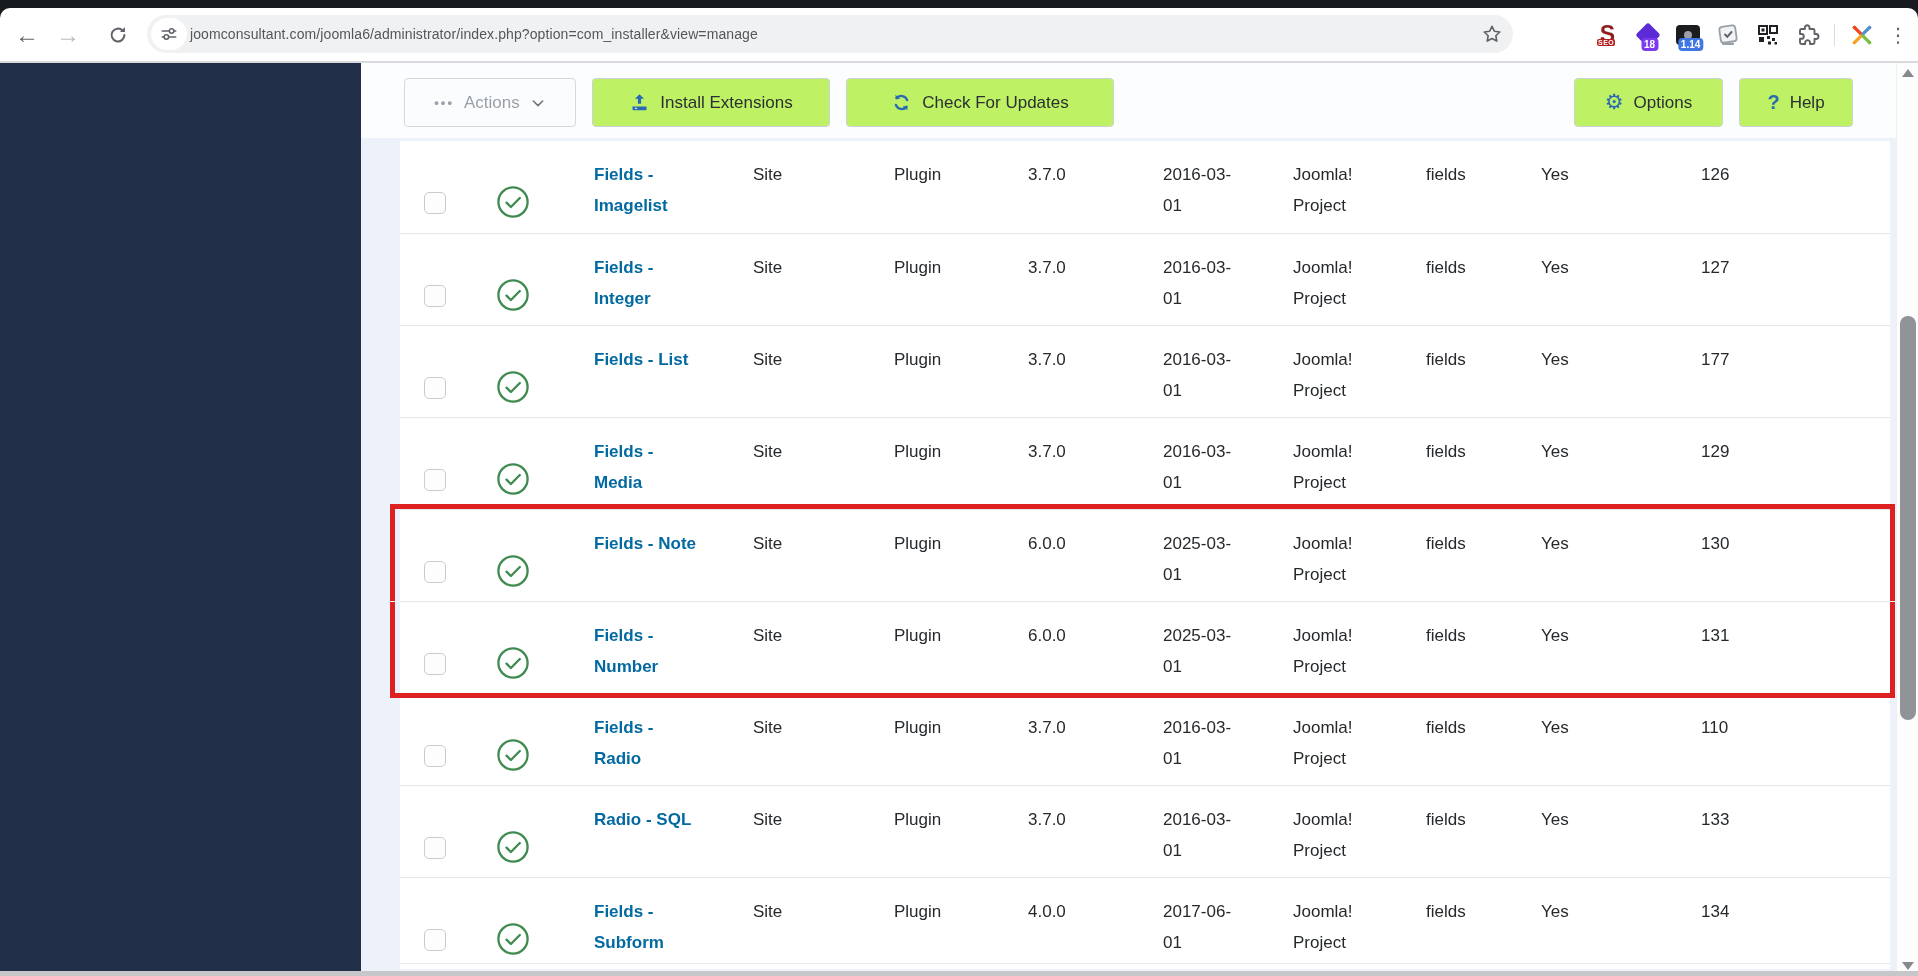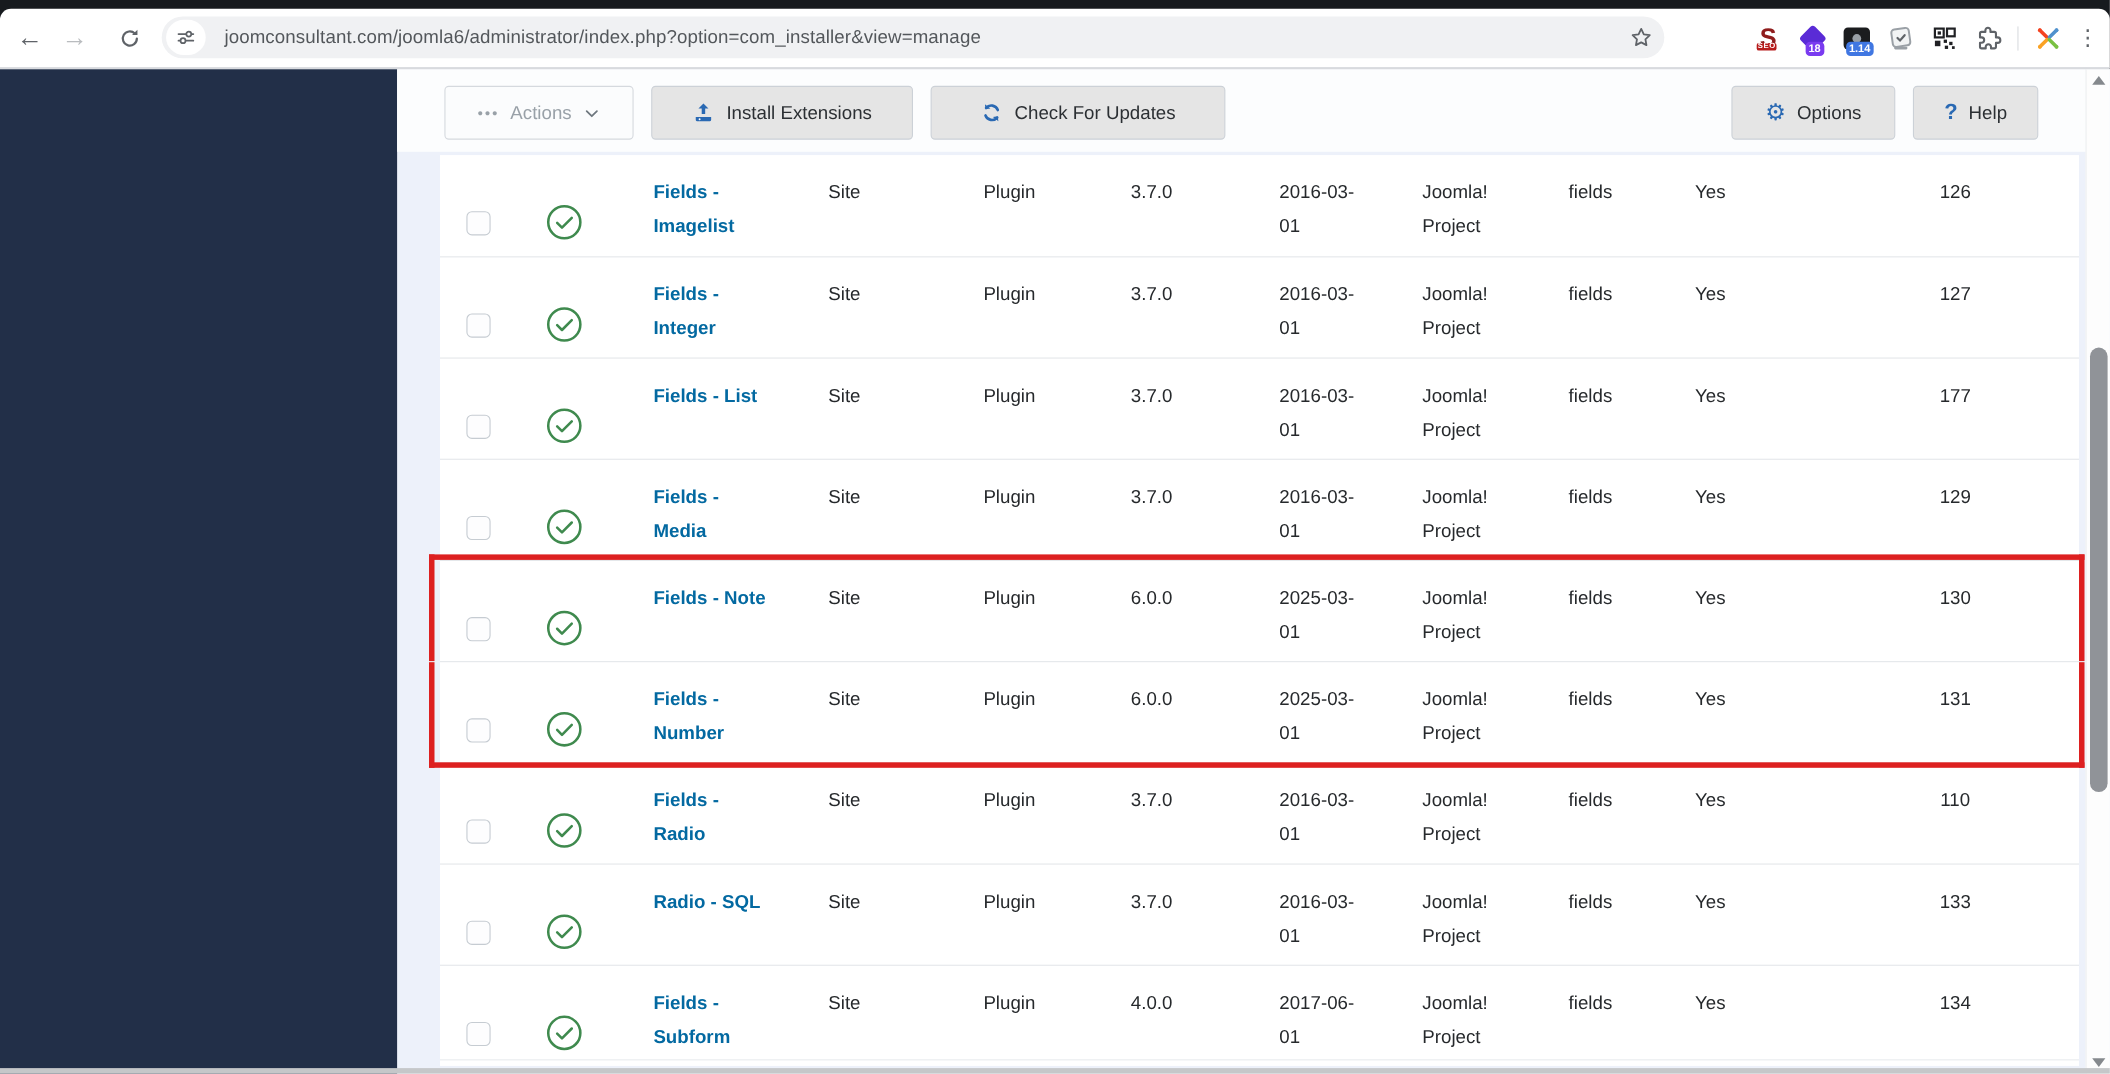--- a/index.html
+++ b/index.html
@@ -12,41 +12,41 @@
                     border-radius:10px 10px 0 0; border-bottom:2px solid #d8dade; }
   .nav-ico { position:absolute; top:0; height:53px; display:flex; align-items:center; justify-content:center;
              width:40px; color:#5f6368; font-size:24px; cursor:pointer; }
   .nav-back { left:7px; }
   .nav-fwd  { left:48px; color:#b9bcbf; }
   .nav-reload { left:98px; }
   .url-pill { position:absolute; left:147px; top:7px; width:1366px; height:38px; border-radius:19px;
               background:#f0f1f3; display:flex; align-items:center; }
   .site-info { position:absolute; left:4px; top:3px; width:36px; height:32px; border-radius:16px;
                background:#fff; display:flex; align-items:center; justify-content:center; }
-  .url-text { margin-left:57px; font-size:17px; color:#53575b; letter-spacing:0.1px; white-space:nowrap; }
+  .url-text { margin-left:43px; font-size:14px; color:#53575b; letter-spacing:0.1px; white-space:nowrap; }
   .star { position:absolute; right:10px; top:8px; width:22px; height:22px; color:#5f6368; }
   .ext-row { position:absolute; right:14px; top:0; height:53px; display:flex; align-items:center; gap:13px; }
   .ext-ico { position:relative; width:27px; height:27px; display:flex; align-items:center; justify-content:center; cursor:pointer; }
   .badge { position:absolute; bottom:-3px; left:50%; transform:translateX(-38%);
            color:#fff; font-size:10px; font-weight:bold; border-radius:4px; padding:1px 3px; line-height:11px; }
   .seo-s { font-size:23px; font-weight:bold; color:#8f1d1d; line-height:23px; }
   .seo-tag { position:absolute; bottom:2px; left:3px; background:#b71c1c; color:#fff; font-size:7px;
              font-weight:bold; padding:0 1px; border-radius:2px; letter-spacing:0.5px; }
   .purple-gem { width:18px; height:18px; background:#5a2bd6; transform:rotate(45deg); border-radius:3px; }
   .black-cam { width:24px; height:20px; background:#1b1c1e; border-radius:4px; display:flex; align-items:center; justify-content:center; }
   .black-cam .lens { width:8px; height:8px; border-radius:50%; background:#9aa0a6; }
   .ext-sep { width:1px; height:22px; background:#dadce0; }
   .kebab { font-size:20px; color:#5f6368; width:16px; text-align:center; cursor:pointer; }
 
   
   .app { position:absolute; left:0; top:63px; width:1918px; height:913px; background:#edf1fa; }
   .sidebar { position:absolute; left:0; top:0; width:361px; height:913px; background:#222f48; }
 
   .app-toolbar { position:absolute; left:361px; top:0; width:1535px; height:75px; background:#fcfdfe; }
-  .btn { position:absolute; top:15px; height:49px; border:1px solid #ccd1d7; border-radius:4px; background:#e5e5e5;
+  .btn { position:absolute; top:15px; height:49px; border:1px solid #ccd1d7; border-radius:4px; background:#bef264;
          display:flex; align-items:center; justify-content:center; gap:10px; font-size:17px; color:#2b2f33; cursor:pointer; }
   .btn .bico { display:flex; align-items:center; justify-content:center; }
   .btn-actions { left:43px;  width:172px; color:#99a1a8; background:#fbfcfd; border-color:#d5d9de; }
   .btn-install { left:231px; width:238px; }
   .btn-check   { left:485px; width:268px; }
   .btn-options { left:1213px; width:149px; }
   .btn-help    { left:1378px; width:114px; }
   .dots { letter-spacing:2px; font-size:13px; font-weight:bold; color:#99a1a8; }
   .gear { font-family:"DejaVu Sans", sans-serif; font-size:21px; color:#2a69b3; line-height:21px; }
   .qmark { font-size:20px; font-weight:bold; color:#2a69b3; }
@@ -54,21 +54,21 @@
   
   .table-card { position:absolute; left:400px; top:78px; width:1490px; height:828px; background:#fff; }
   .row { display:grid; grid-template-columns:75px 95px 183px 141px 134px 135px 130px 133px 115px 160px 1fr;
          height:92px; align-items:start; }
   .row + .row { border-top:1px solid #e4e7ea; }
   .table-card::after { content:""; position:absolute; left:0; right:0; bottom:5px; border-top:1px solid #e8ebee; }
   .cell { padding-top:18px; font-size:17px; line-height:31px; color:#26292c; white-space:pre-line; }
   .c-check  { padding-top:20px; padding-left:24px; }
   .c-status { padding-top:13px; padding-left:21px; }
   .c-name   { padding-left:24px; font-weight:700; color:#0369a1; }
-  .c-id     { text-align:center; padding-right:36px; }
+  .c-id     { text-align:left; padding-right:36px; }
   .checkbox { display:inline-block; width:22px; height:22px; border:1px solid #c6ccd2; border-radius:5px;
               background:#fdfdfe; cursor:pointer; }
 
   
   .row.hl { position:relative; }
   .row.hl::before { content:""; position:absolute; left:-10px; right:-5px; top:0; bottom:0;
                     border-left:5px solid #dd2020; border-right:5px solid #dd2020;
                     pointer-events:none; z-index:3; }
   .row.hl-first::before { top:-6px; border-top:5px solid #dd2020; }
   .row.hl-last::before  { bottom:-5px; border-bottom:5px solid #dd2020; }

